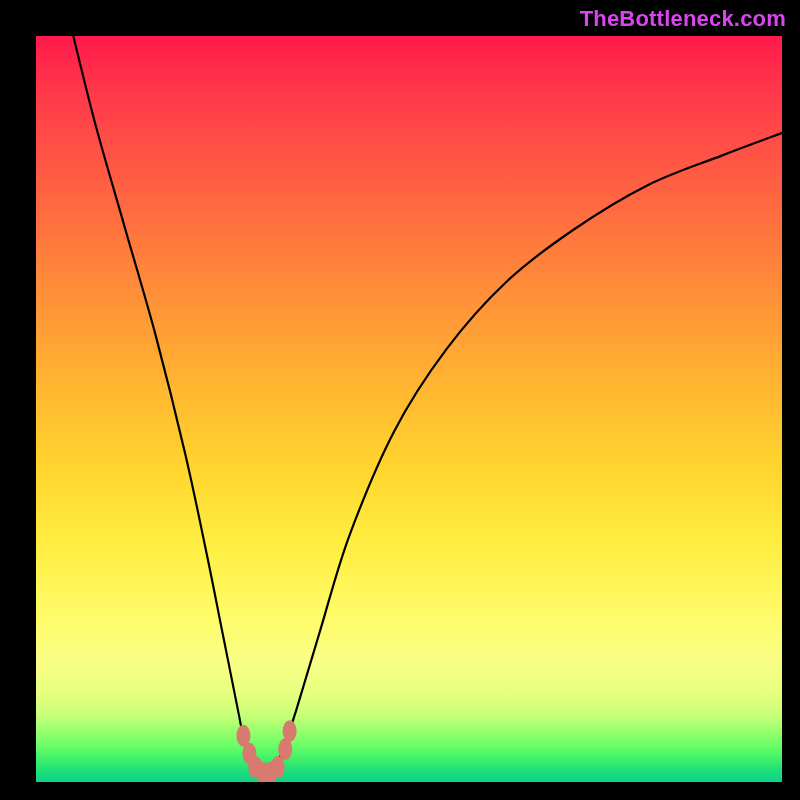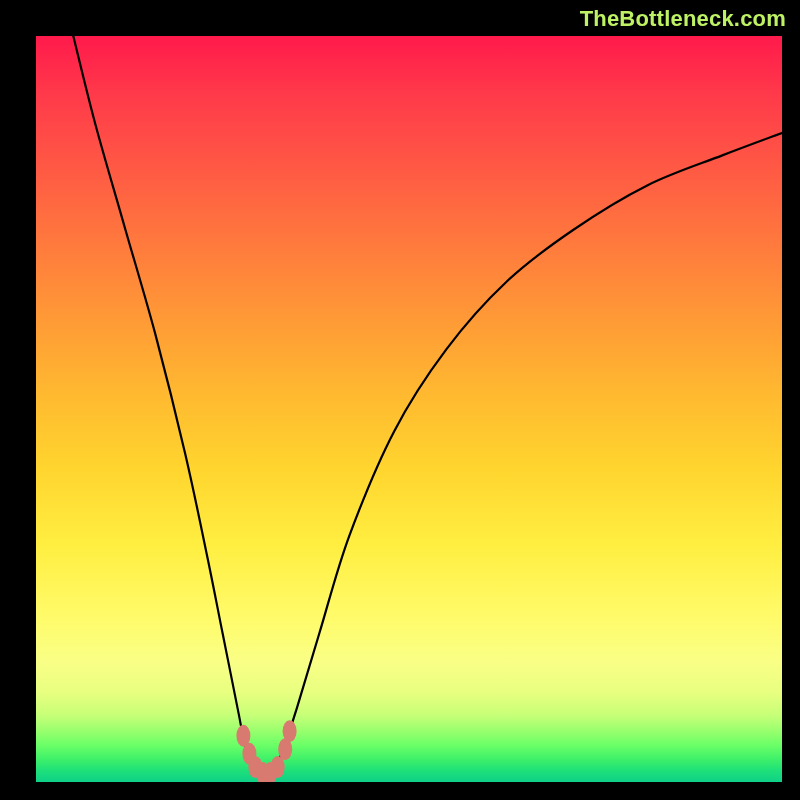--- a/index.html
+++ b/index.html
@@ -49,21 +49,21 @@
       #0fd088 100%
     );
   }
   .watermark {
     position: absolute;
     top: 6px;
     right: 14px;
     font-family: Arial, Helvetica, sans-serif;
     font-size: 22px;
     font-weight: 600;
-    color: #bef264;
+    color: #d946ef;
     letter-spacing: 0.2px;
     user-select: none;
   }
   svg.curve {
     position: absolute;
     inset: 0;
     width: 100%;
     height: 100%;
   }
   .curve-path {

